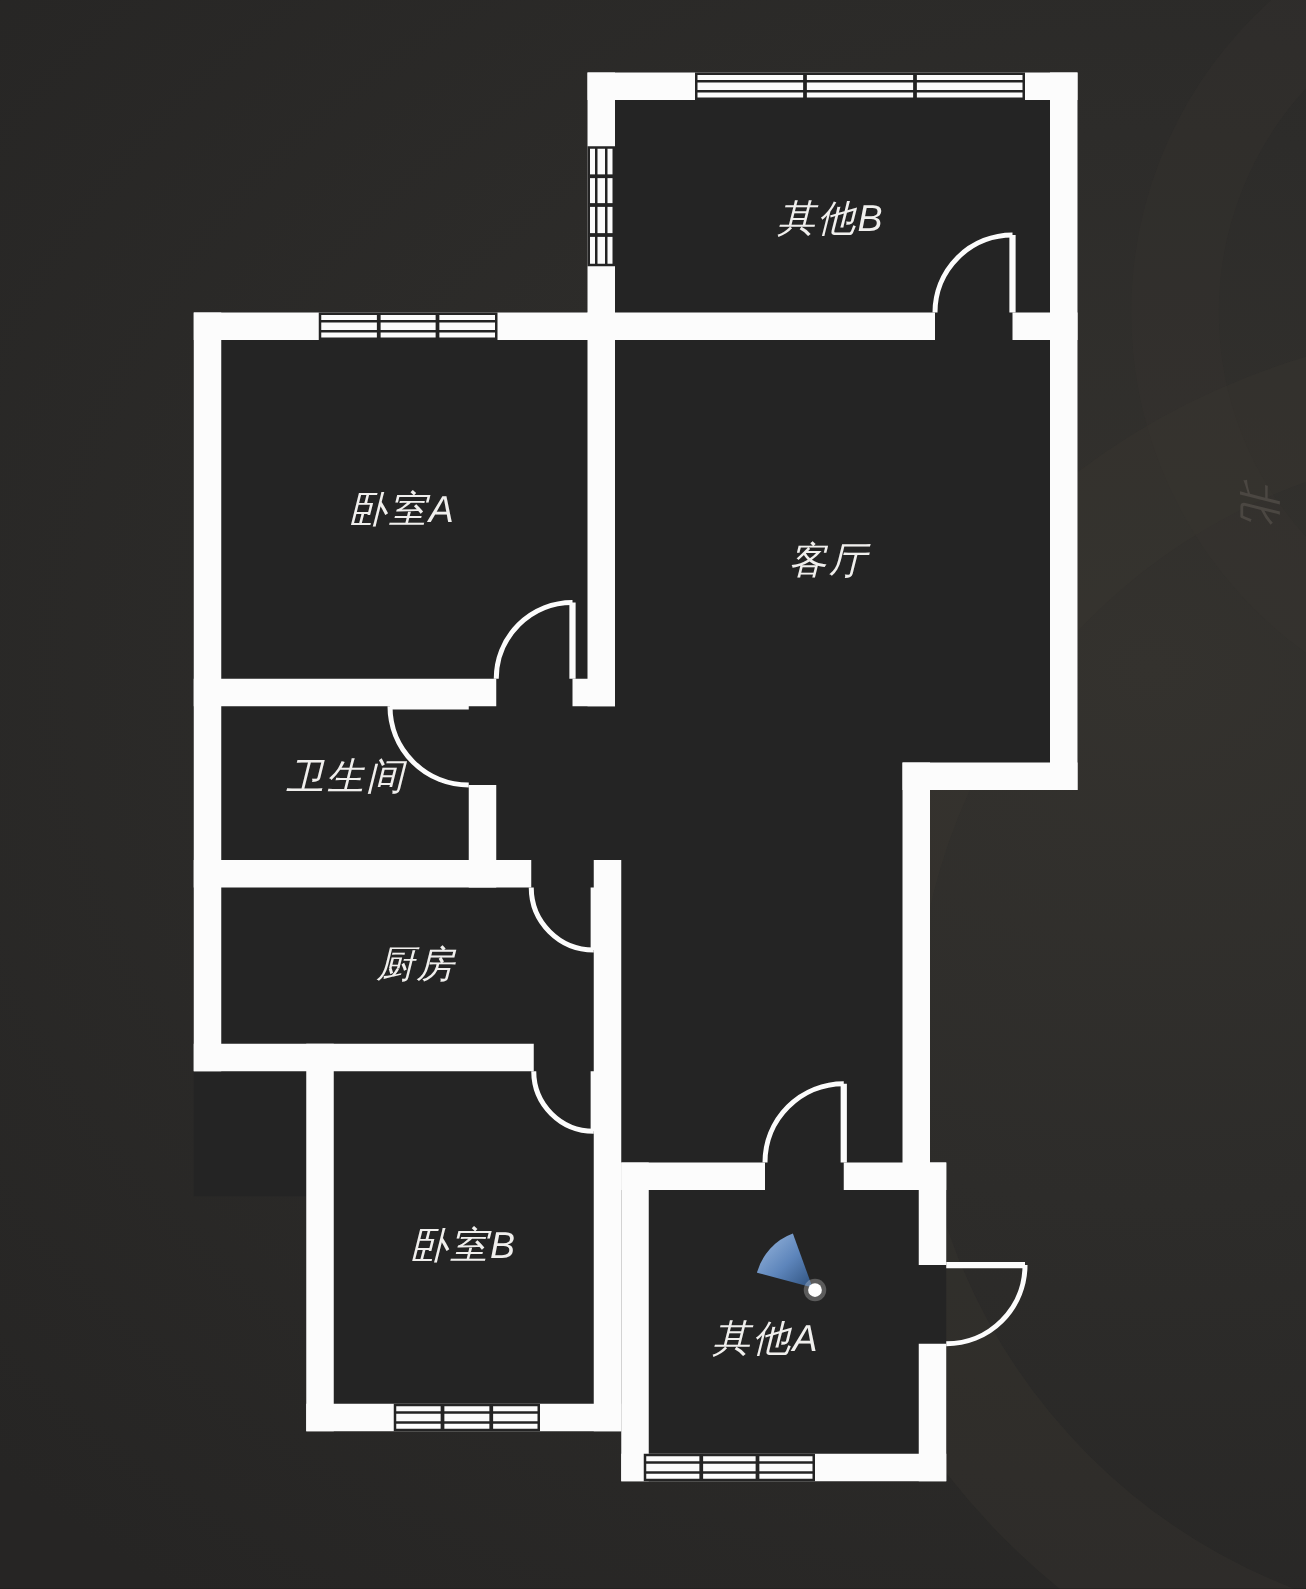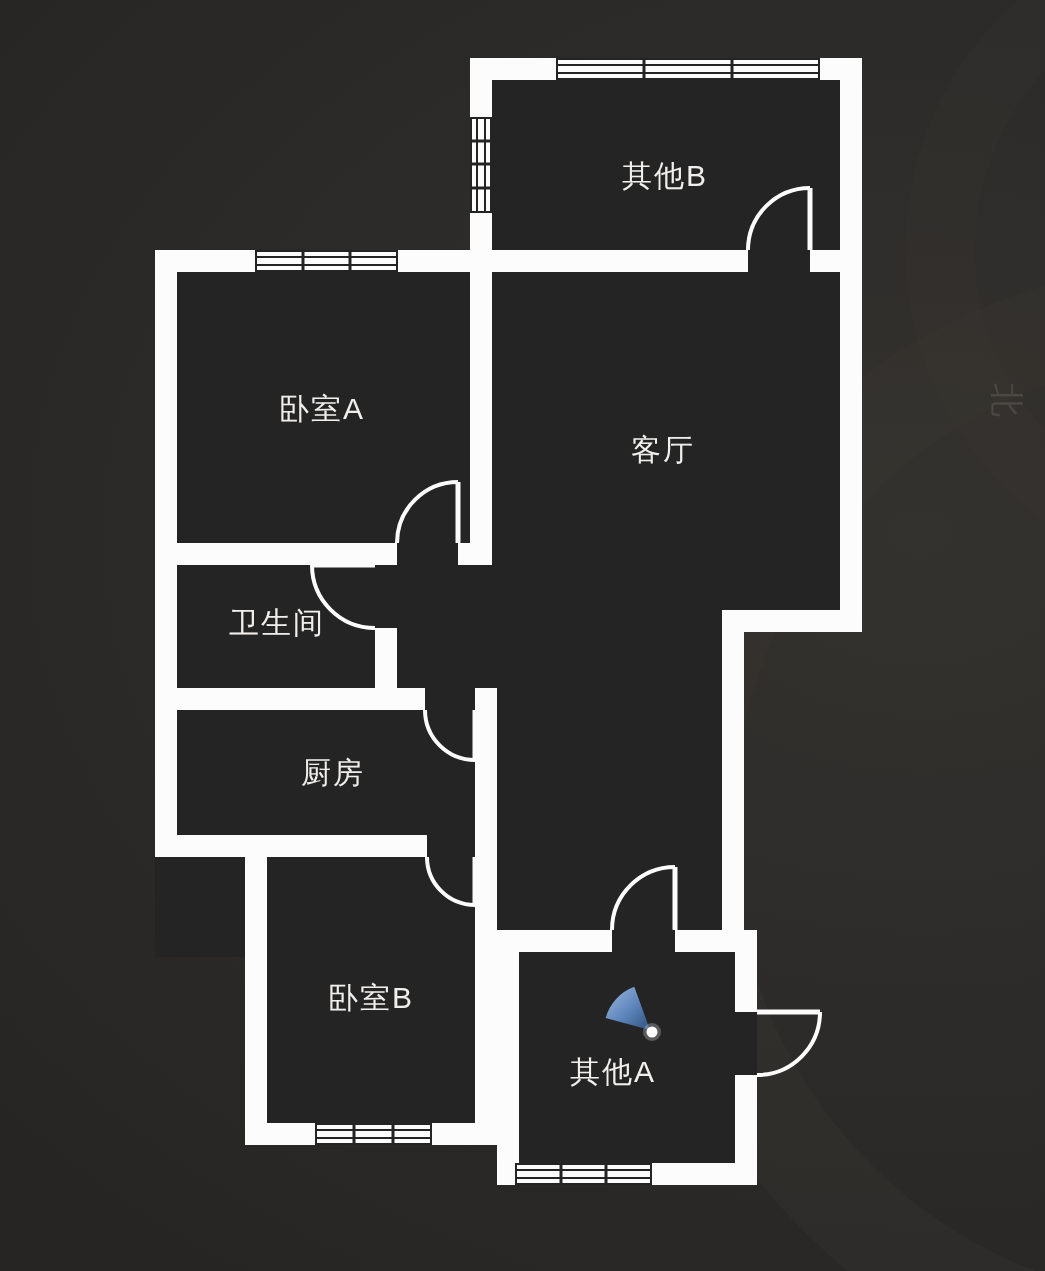--- a/index.html
+++ b/index.html
@@ -2,20 +2,21 @@
 <html><head>
 <meta charset="utf-8">
 <style>
   html,body{margin:0;padding:0;background:#1c1b1a;}
   .canvas{
     position:relative;
     width:1045px;height:1271px;
     overflow:hidden;
     background:radial-gradient(1250px 950px at 88% 42%, #34322e 0%, #2d2c2a 45%, #262524 100%);
     font-family:"Liberation Sans","DejaVu Sans",sans-serif;
+    font-style:italic;
   }
   svg{display:block}
   .room-label{
     fill:#f0efed;
     font-size:30px;
     letter-spacing:2px;
     text-anchor:middle;
     dominant-baseline:central;
     font-family:"Liberation Sans","DejaVu Sans",sans-serif;
   }

